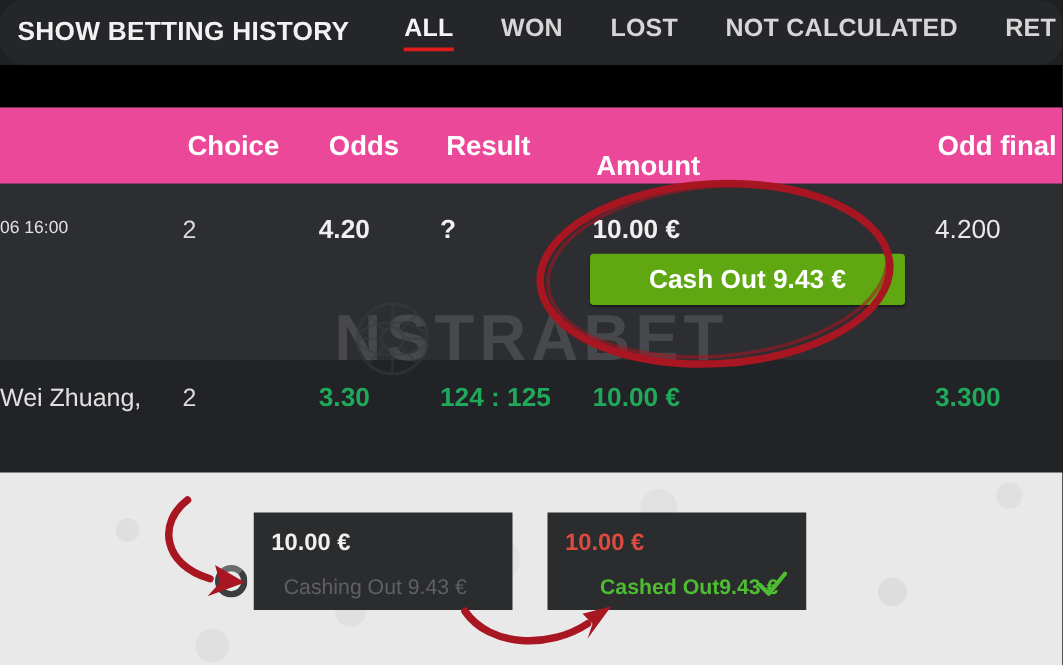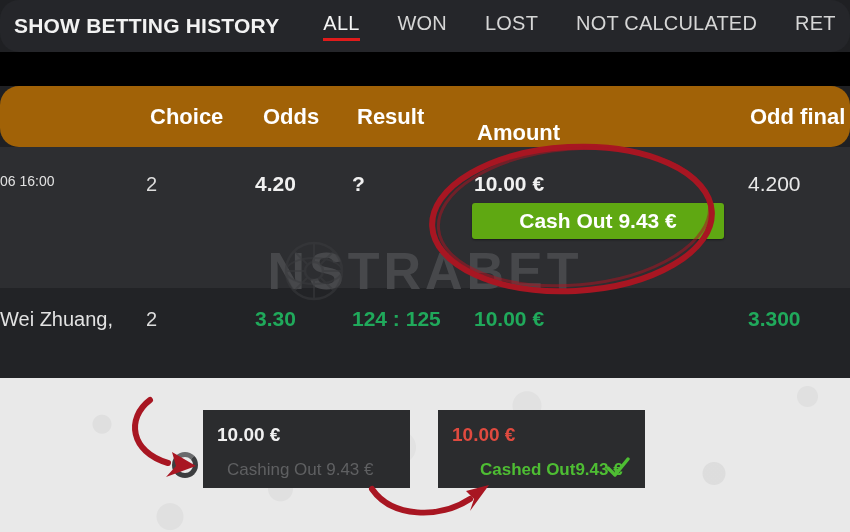--- a/index.html
+++ b/index.html
@@ -17,41 +17,40 @@
     display:flex; align-items:center;
     overflow:hidden;
     border-radius:19px;
   }
   .topbar-title{
     color:#f2f2f2; font-size:21px; font-weight:700; letter-spacing:.2px;
     margin-left:14px; white-space:nowrap;
   }
   .tabs{ display:flex; align-items:center; margin-left:44px; }
   .tab{
-    color:#d6d6d6; font-size:20px; font-weight:400; letter-spacing:.2px;
+    color:#d6d6d6; font-size:20px; font-weight:700; letter-spacing:.2px;
     white-space:nowrap; margin-right:38px; position:relative;
     padding-bottom:5px;
   }
   .tab.active{ color:#f5f5f5; }
   .tab.active:after{
     content:""; position:absolute; left:0; right:0; bottom:-1px;
     height:3px; background:#e01b1b;
   }
 
   
   .black-band{
     position:absolute; left:0; top:52px; width:850px; height:34px;
     background:#000;
   }
 
   
   .table-head{
     position:absolute; left:0; top:86px; width:850px; height:61px;
-    background:#a16207;
-    border-radius:19px;
+    background:#ec4899;
   }
   .th{
     position:absolute; top:50%; transform:translateY(-50%);
     color:#ffffff; font-size:22px; font-weight:700; white-space:nowrap;
   }
   .th-choice { left:150px; }
   .th-odds   { left:263px; }
   .th-result { left:357px; }
   .th-amount { left:477px;margin-top:16px; }
   .th-oddfinal{ left:750px; }
@@ -68,21 +67,21 @@
 
   
   .r1-date  { left:0px;   top:26px; font-size:14px; color:#e2e2e2; }
   .r1-choice{ left:146px; top:26px; font-size:20px; color:#dcdcdc; }
   .r1-odds  { left:255px; top:25px; font-size:21px; font-weight:700; color:#f0f0f0; }
   .r1-result{ left:352px; top:25px; font-size:21px; font-weight:700; color:#f0f0f0; }
   .r1-amount{ left:474px; top:25px; font-size:21px; font-weight:700; color:#f0f0f0; }
   .r1-oddfinal{ left:748px; top:25px; font-size:21px; font-weight:400; color:#e8e8e8; }
 
   .cashout-btn{
-    position:absolute; left:472px; top:203px; width:252px; height:36px;
+    position:absolute; left:472px; top:203px; width:252px; height:41px;
     background:#5fa812;
     border:none; border-radius:3px;
     color:#ffffff; font-size:21px; font-weight:700;
     font-family:"Liberation Sans", sans-serif;
     display:flex; align-items:center; justify-content:center;
     box-shadow:0 1px 2px rgba(0,0,0,.45);
     cursor:pointer; z-index:6;
   }
 
   

